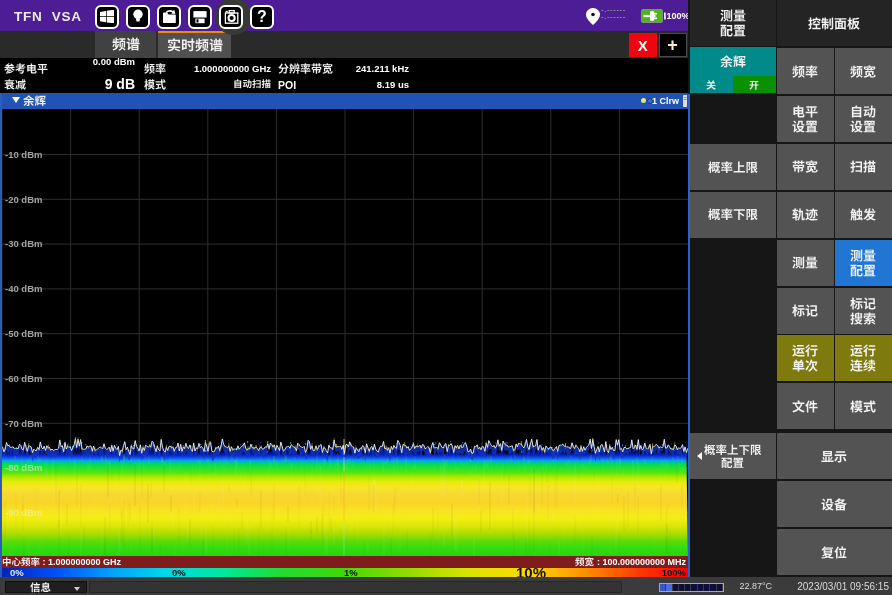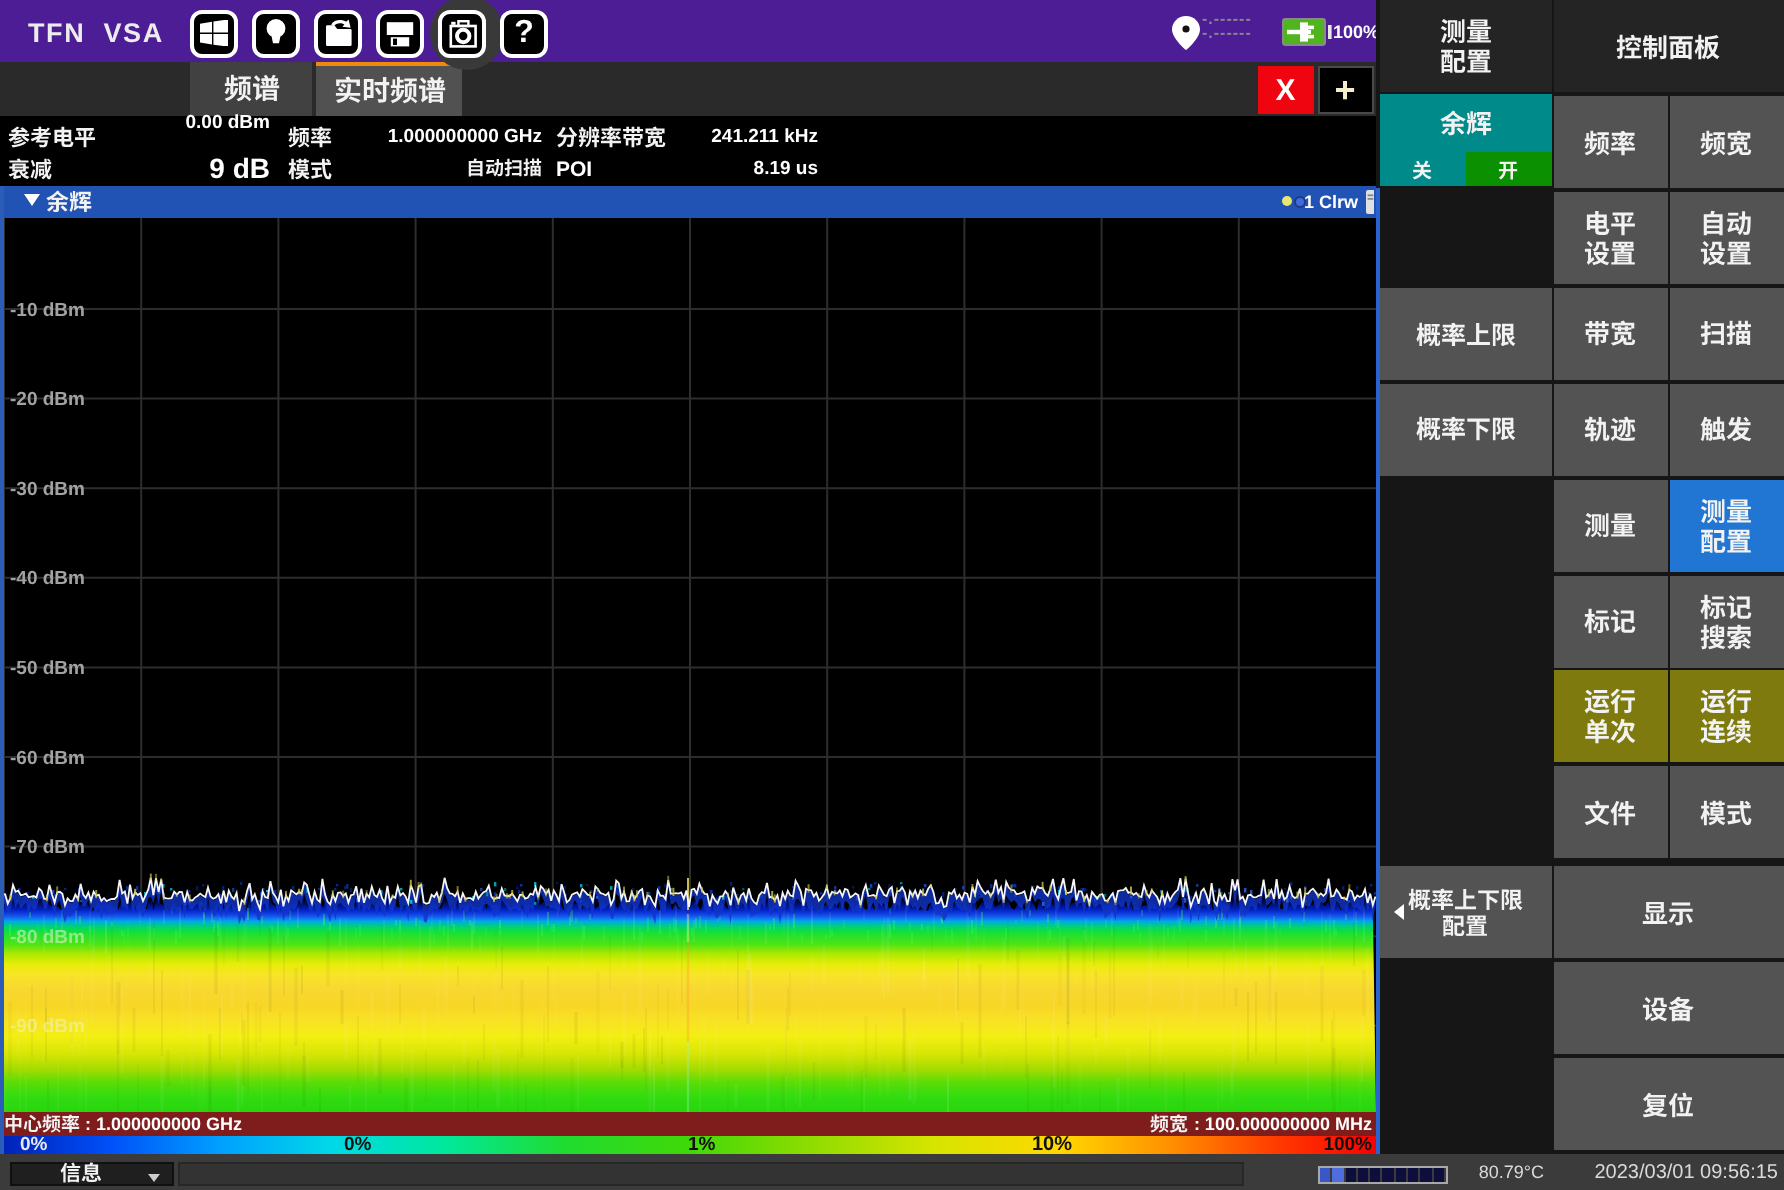--- a/index.html
+++ b/index.html
@@ -1040,21 +1040,21 @@
   <div class="abs" style="right:2px;top:0;height:11.5px;display:flex;align-items:center;color:#fff;font-weight:bold;font-size:9px;"><svg style="vertical-align:middle;" width="19.0" height="9.5" viewBox="0 -880 2000 1000" fill="#f2f2f2">
         <path transform="translate(0,0) scale(1,-1)" d="M105 402C89 331 60 258 22 209C46 197 89 171 108 155C147 210 184 297 204 381ZM534 604V133H633V516H833V137H937V604H766L801 690H957V794H512V690H689C681 661 670 631 659 604ZM686 477C685 150 682 50 449 -9C469 -29 495 -69 503 -95C624 -61 692 -14 731 62C793 14 871 -50 908 -92L977 -19C934 24 849 89 787 134L745 92C779 180 783 302 783 477ZM406 389C390 314 366 252 333 200V448H505V553H353V646H482V743H353V850H248V553H184V763H90V553H30V448H224V145H292C230 75 144 29 28 0C51 -23 76 -62 87 -93C330 -16 453 115 508 367Z"></path>
         <path transform="translate(1000,0) scale(1,-1)" d="M179 426V110H300V326H692V122H819V426ZM409 827 432 770H68V555H179V503H307V451H430V503H571V450H694V503H823V555H934V770H581C568 800 552 834 538 861ZM571 640V596H430V641H307V596H181V667H816V596H694V640ZM410 296V217C410 150 380 60 31 -3C61 -27 98 -74 114 -101C354 -48 462 25 509 98V54C509 -47 541 -79 667 -79C692 -79 795 -79 821 -79C924 -79 956 -42 969 105C938 112 888 130 864 148C859 39 852 23 811 23C785 23 702 23 682 23C638 23 630 27 630 55V195H540L541 213V296Z"></path>
       </svg>&nbsp;:&nbsp;100.000000000&nbsp;MHz</div>
 </div>
 
 <div class="abs" style="left:0;top:567.5px;width:688px;height:9.5px;background:linear-gradient(to right,#0020b8 0%,#0050f8 8%,#00a0ff 16%,#00d8e8 24%,#00e8a0 32%,#20dc30 41%,#40d808 50%,#90dc00 59%,#d8e400 68%,#ffd800 77%,#ff9000 85%,#ff3800 93%,#f80000 100%);">
   <div class="abs" style="left:10px;top:0;height:100%;display:flex;align-items:center;color:#e8e8e8;font-weight:bold;font-size:9.5px;">0%</div>
   <div class="abs" style="left:172px;top:0;height:100%;display:flex;align-items:center;color:#111;font-weight:bold;font-size:9.5px;">0%</div>
   <div class="abs" style="left:344px;top:0;height:100%;display:flex;align-items:center;color:#111;font-weight:bold;font-size:9.5px;">1%</div>
-  <div class="abs" style="left:516px;top:0;height:100%;display:flex;align-items:center;color:#111;font-weight:bold;font-size:10px;">10%</div>
+  <div class="abs" style="left:516px;top:0;height:100%;display:flex;align-items:center;color:#111;font-weight:bold;font-size:15px;">10%</div>
   <div class="abs" style="right:2px;top:0;height:100%;display:flex;align-items:center;color:#111;font-weight:bold;font-size:9.5px;">100%</div>
 </div>
 
 <div class="abs" style="left:688px;top:0;width:204px;height:577px;background:#161616;"></div>
 <div class="abs" style="left:688.3px;top:94px;width:1.6px;height:483px;background:#2a63cf;"></div>
 <div style="position:absolute;left:690px;top:0px;width:85.5px;height:46px;background:#242424;display:flex;flex-direction:column;align-items:center;justify-content:center;text-align:center;">
     <svg style="vertical-align:middle;" width="26.0" height="13" viewBox="0 -880 2000 1000" fill="#f2f2f2">
       <path transform="translate(0,0) scale(1,-1)" d="M305 797V139H395V711H568V145H662V797ZM846 833V31C846 16 841 11 826 11C811 11 764 10 715 12C727 -16 741 -60 745 -86C817 -86 867 -83 898 -67C930 -51 940 -23 940 31V833ZM709 758V141H800V758ZM66 754C121 723 196 677 231 646L304 743C266 773 190 815 137 841ZM28 486C82 457 156 412 192 383L264 479C224 507 148 548 96 573ZM45 -18 153 -79C194 19 237 135 271 243L174 305C135 188 83 61 45 -18ZM436 656V273C436 161 420 54 263 -17C278 -32 306 -70 314 -90C405 -49 457 9 487 74C531 25 583 -41 607 -82L683 -34C657 9 601 74 555 121L491 83C517 144 523 210 523 272V656Z"></path>
       <path transform="translate(1000,0) scale(1,-1)" d="M288 666H704V632H288ZM288 758H704V724H288ZM173 819V571H825V819ZM46 541V455H957V541ZM267 267H441V232H267ZM557 267H732V232H557ZM267 362H441V327H267ZM557 362H732V327H557ZM44 22V-65H959V22H557V59H869V135H557V168H850V425H155V168H441V135H134V59H441V22Z"></path>
     </svg>
@@ -1280,14 +1280,14 @@
     <div style="flex:1;background:#4e6ee0;"></div>
     <div style="flex:1;background:#0e0e3c;"></div>
     <div style="flex:1;background:#0e0e3c;"></div>
     <div style="flex:1;background:#0e0e3c;"></div>
     <div style="flex:1;background:#0e0e3c;"></div>
     <div style="flex:1;background:#0e0e3c;"></div>
     <div style="flex:1;background:#0e0e3c;"></div>
     <div style="flex:1;background:#0e0e3c;"></div>
     <div style="flex:1;background:#0e0e3c;"></div>
   </div>
-  <div class="abs" style="right:120px;top:0;height:18px;display:flex;align-items:center;color:#dadada;font-size:9px;">80.79°C</div>
+  <div class="abs" style="right:120px;top:0;height:18px;display:flex;align-items:center;color:#dadada;font-size:9px;">22.87°C</div>
   <div class="abs" style="right:3px;top:0;height:18px;display:flex;align-items:center;color:#dadada;font-size:10px;">2023/03/01&nbsp;09:56:15</div>
 </div>
 </body></html>

